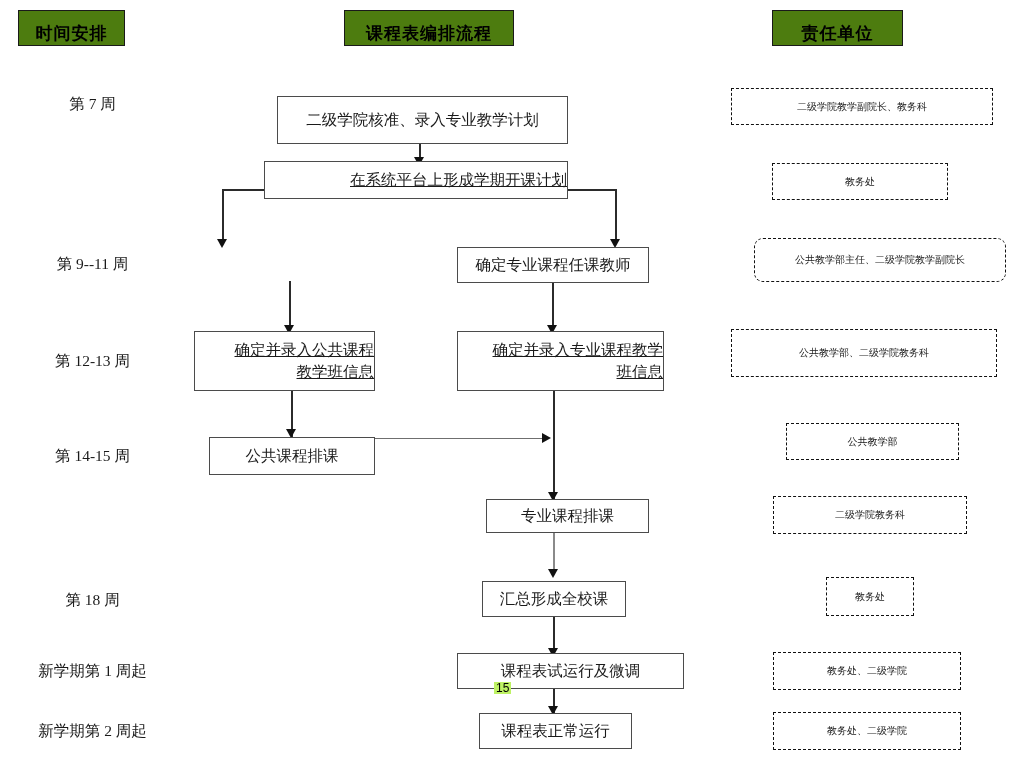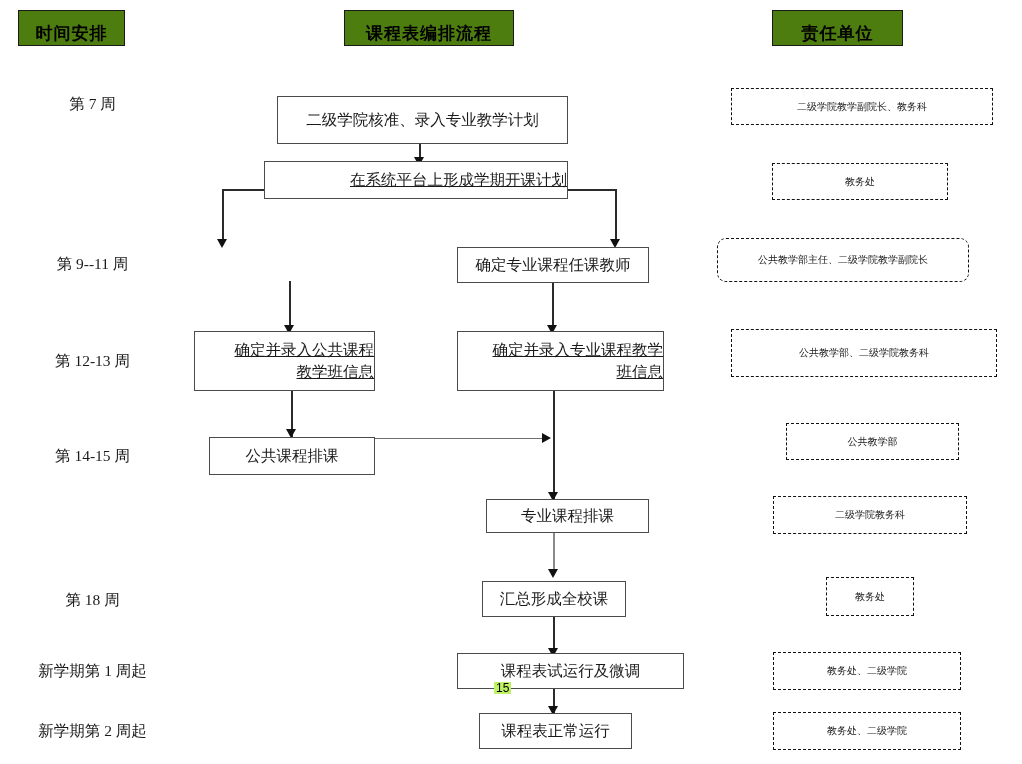--- a/index.html
+++ b/index.html
@@ -232,21 +232,21 @@
   </div>
 
   <div class="abs resp-box" style="left:731px; top:88px; width:262px; height:37px;">
     <span>二级学院教学副院长、教务科</span>
   </div>
 
   <div class="abs resp-box" style="left:772px; top:163px; width:176px; height:37px;">
     <span>教务处</span>
   </div>
 
-  <div class="abs resp-box" style="left:717px; top:238px; width:252px; height:44px;border-radius:9px;">
+  <div class="abs resp-box" style="left:754px; top:238px; width:252px; height:44px;border-radius:9px;">
     <span>公共教学部主任、二级学院教学副院长</span>
   </div>
 
   <div class="abs resp-box" style="left:731px; top:329px; width:266px; height:48px;">
     <span>公共教学部、二级学院教务科</span>
   </div>
 
   <div class="abs resp-box" style="left:786px; top:423px; width:173px; height:37px;">
     <span>公共教学部</span>
   </div>

